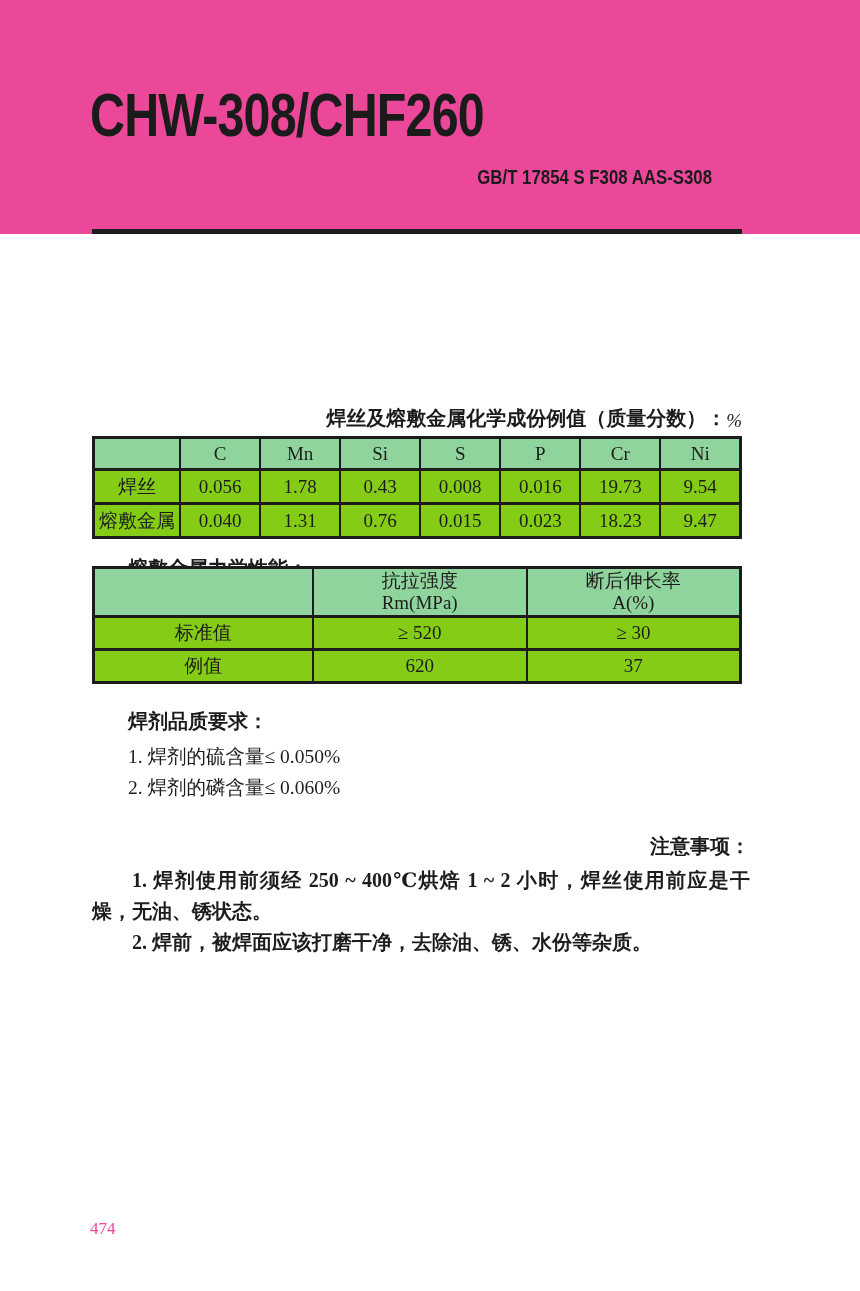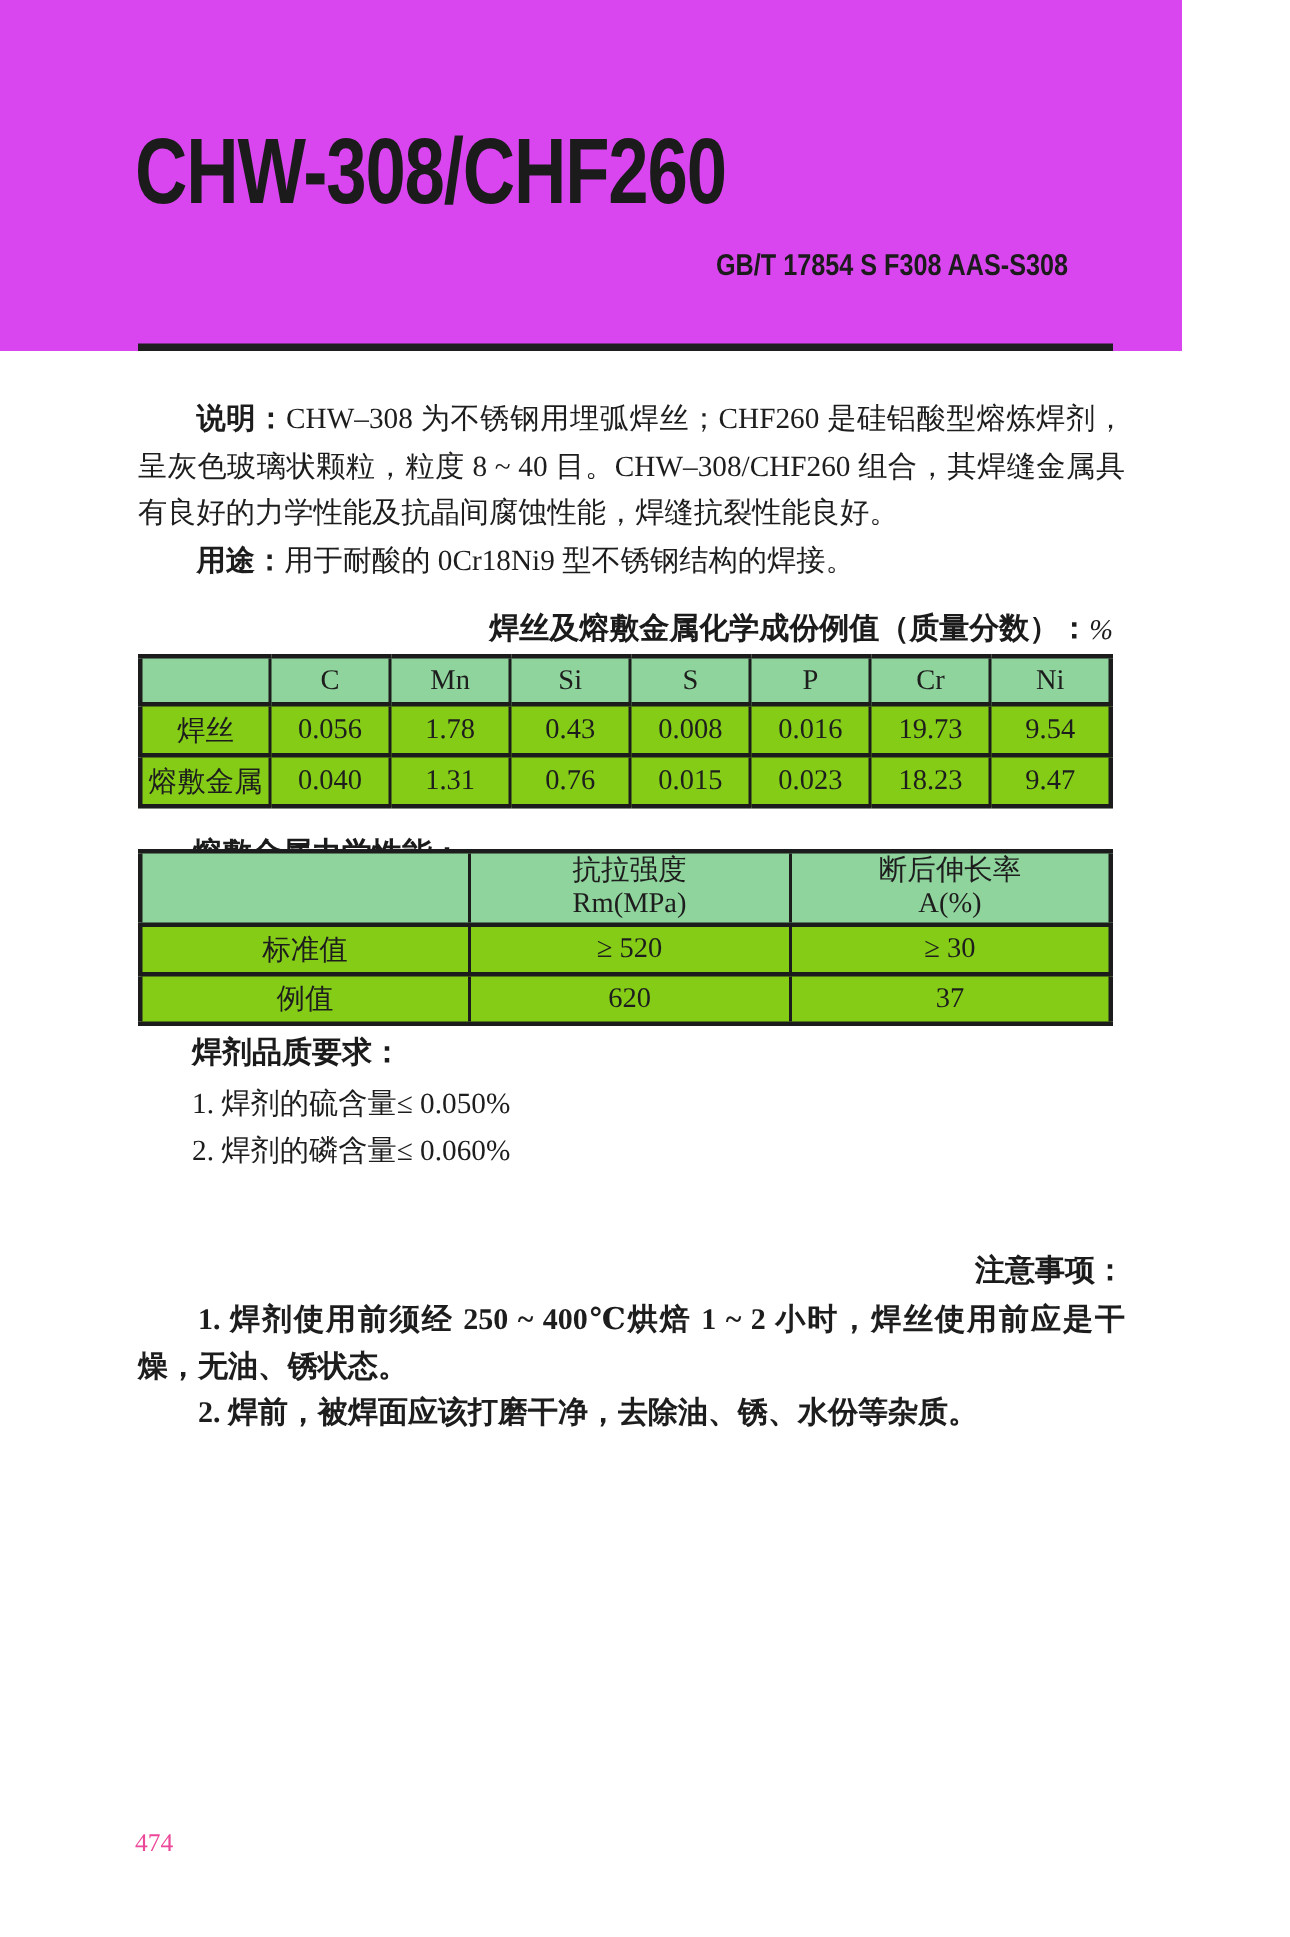--- a/index.html
+++ b/index.html
@@ -1,20 +1,20 @@
 <!DOCTYPE html>
 <html><head>
 <meta charset="utf-8">
 <style>
   html,body{margin:0;padding:0;background:#ffffff;}
   .page{position:relative;width:860px;height:1291px;background:#ffffff;overflow:hidden;
         font-family:"Liberation Serif","DejaVu Serif",serif;color:#1d1d1d;}
 
   
-  .header-band{position:absolute;left:0;top:0;width:788px;height:234px;background:#d946ef;}
+  .header-band{position:absolute;left:0;top:0;width:860px;height:234px;background:#ec4899;}
   .product-title{position:absolute;left:90px;top:82px;margin:0;
         font-family:"Liberation Sans","DejaVu Sans",sans-serif;font-weight:700;
         font-size:62px;line-height:1.05;letter-spacing:-1px;color:#1b1b1b;
         transform:scaleX(0.78);transform-origin:0 50%;white-space:nowrap;}
   .standard-code{position:absolute;left:92px;top:167px;width:620px;text-align:right;
         font-family:"Liberation Sans","DejaVu Sans",sans-serif;font-weight:700;
         font-size:20px;line-height:1;color:#1b1b1b;
         transform:scaleX(0.84);transform-origin:100% 50%;white-space:nowrap;}
   .header-rule{position:absolute;left:92px;top:229px;width:650px;height:5px;background:#1e1e1e;}
 
@@ -49,45 +49,41 @@
   .chem-table .row-label-col{width:84px;}
 
   
   .mech-title{position:absolute;left:128px;top:555px;}
   .mech-table{position:absolute;left:92px;top:566px;width:650px;}
   .mech-table th{height:46px;line-height:22px;}
   .mech-table td{height:30px;}
   .mech-table .label-col{width:33.5%;}
 
   
-  .flux-section{position:absolute;left:92px;top:688px;width:660px;}
+  .flux-section{position:absolute;left:92px;top:708px;width:660px;}
   .flux-section .sec-title{display:block;margin-left:36px;margin-bottom:7px;}
   .flux-item{margin-left:36px;font-size:19.5px;line-height:30.5px;}
 
   .notes-section{position:absolute;left:92px;top:833px;width:658px;}
   .notes-section .sec-title{display:block;margin-left:36px;margin-bottom:5px;text-align:right;}
   .notes-section p{margin:0;text-indent:2em;font-size:20px;line-height:31px;text-align:justify;font-weight:bold;}
 
   .page-number{position:absolute;left:90px;top:1219px;font-size:17px;color:#ec4899;}
 </style>
 </head>
 <body>
 
 <div class="page">
 
   <div class="header-band">
     <h1 class="product-title">CHW-308/CHF260</h1>
     <div class="standard-code">GB/T 17854 S F308 AAS-S308</div>
   </div>
   <div class="header-rule"></div>
 
-  <div class="intro">
-    <p><span class="inline-label">说明：</span><span>CHW–308 为不锈钢用埋弧焊丝；CHF260 是硅铝酸型熔炼焊剂，呈灰色玻璃状颗粒，粒度 8 ~ 40 目。CHW–308/CHF260 组合，其焊缝金属具有良好的力学性能及抗晶间腐蚀性能，焊缝抗裂性能良好。</span></p>
-    <p><span class="inline-label">用途：</span><span>用于耐酸的 0Cr18Ni9 型不锈钢结构的焊接。</span></p>
-  </div>
 
   <div class="chem-title-row">
     <span class="sec-title">焊丝及熔敷金属化学成份例值（质量分数）：</span>
     <span class="unit-label">%</span>
   </div>
 
   <table class="data-table chem-table">
     <tbody>
         <tr>
       <th class="row-label-col"></th>

